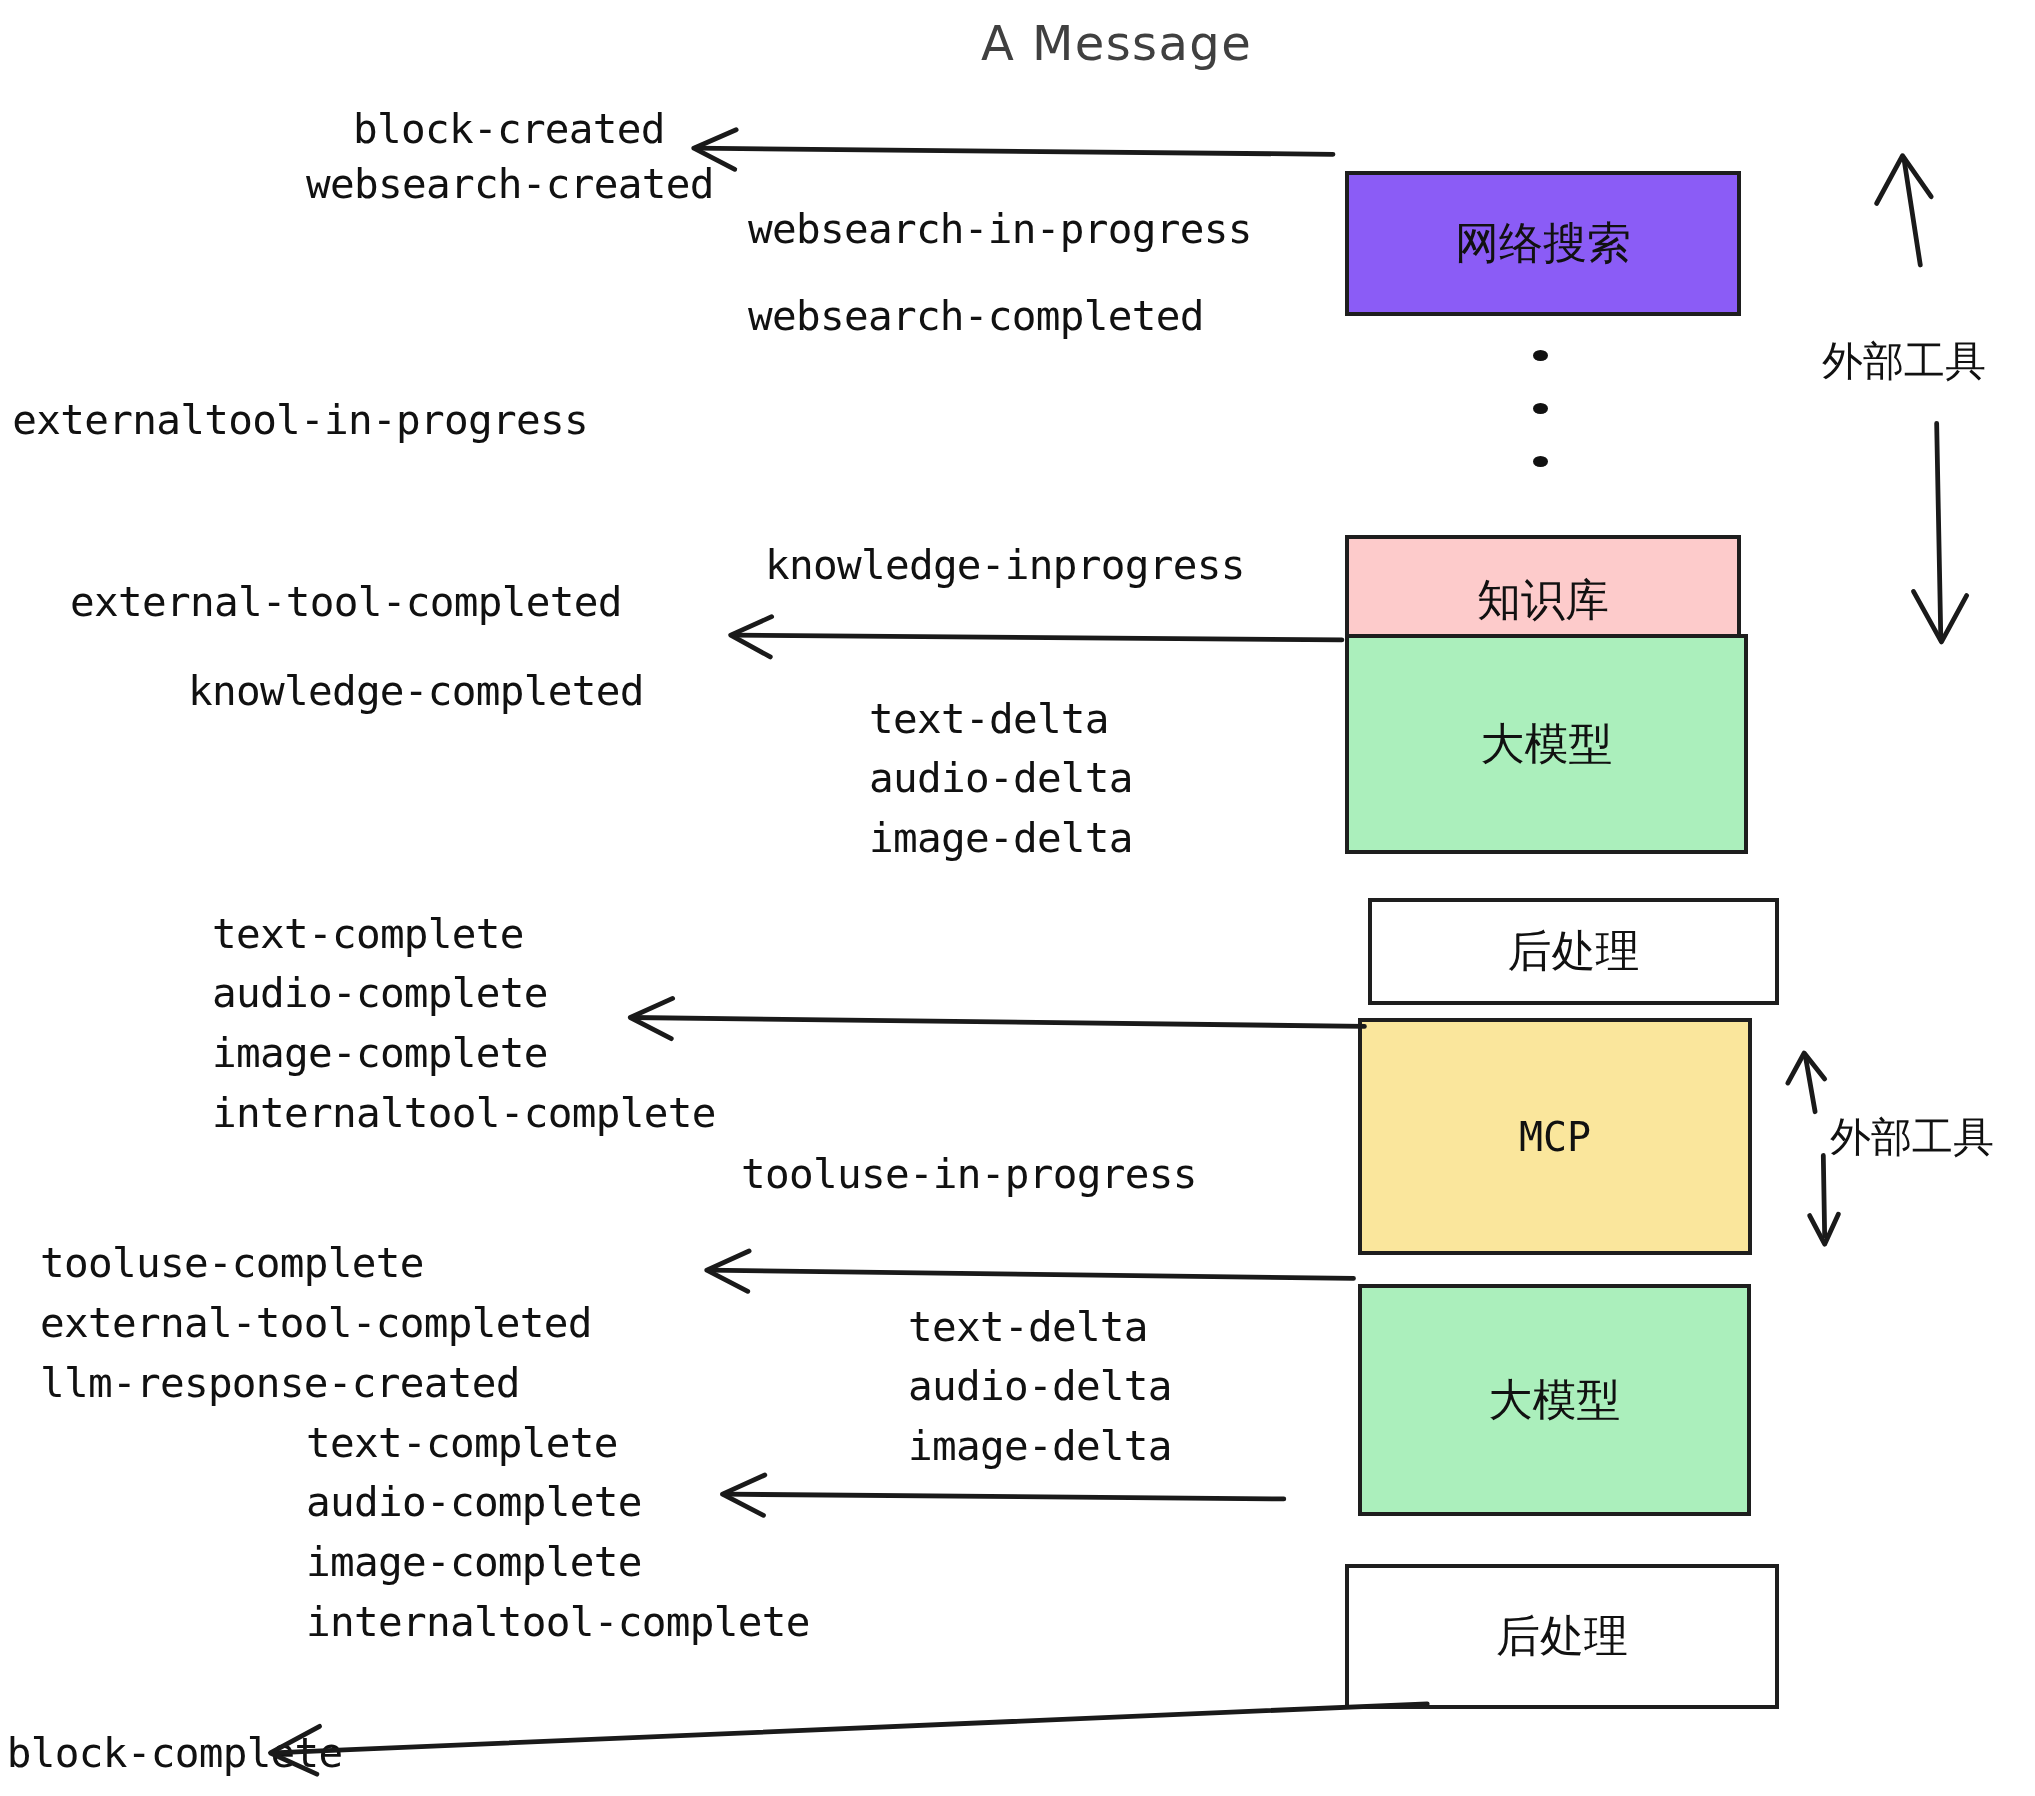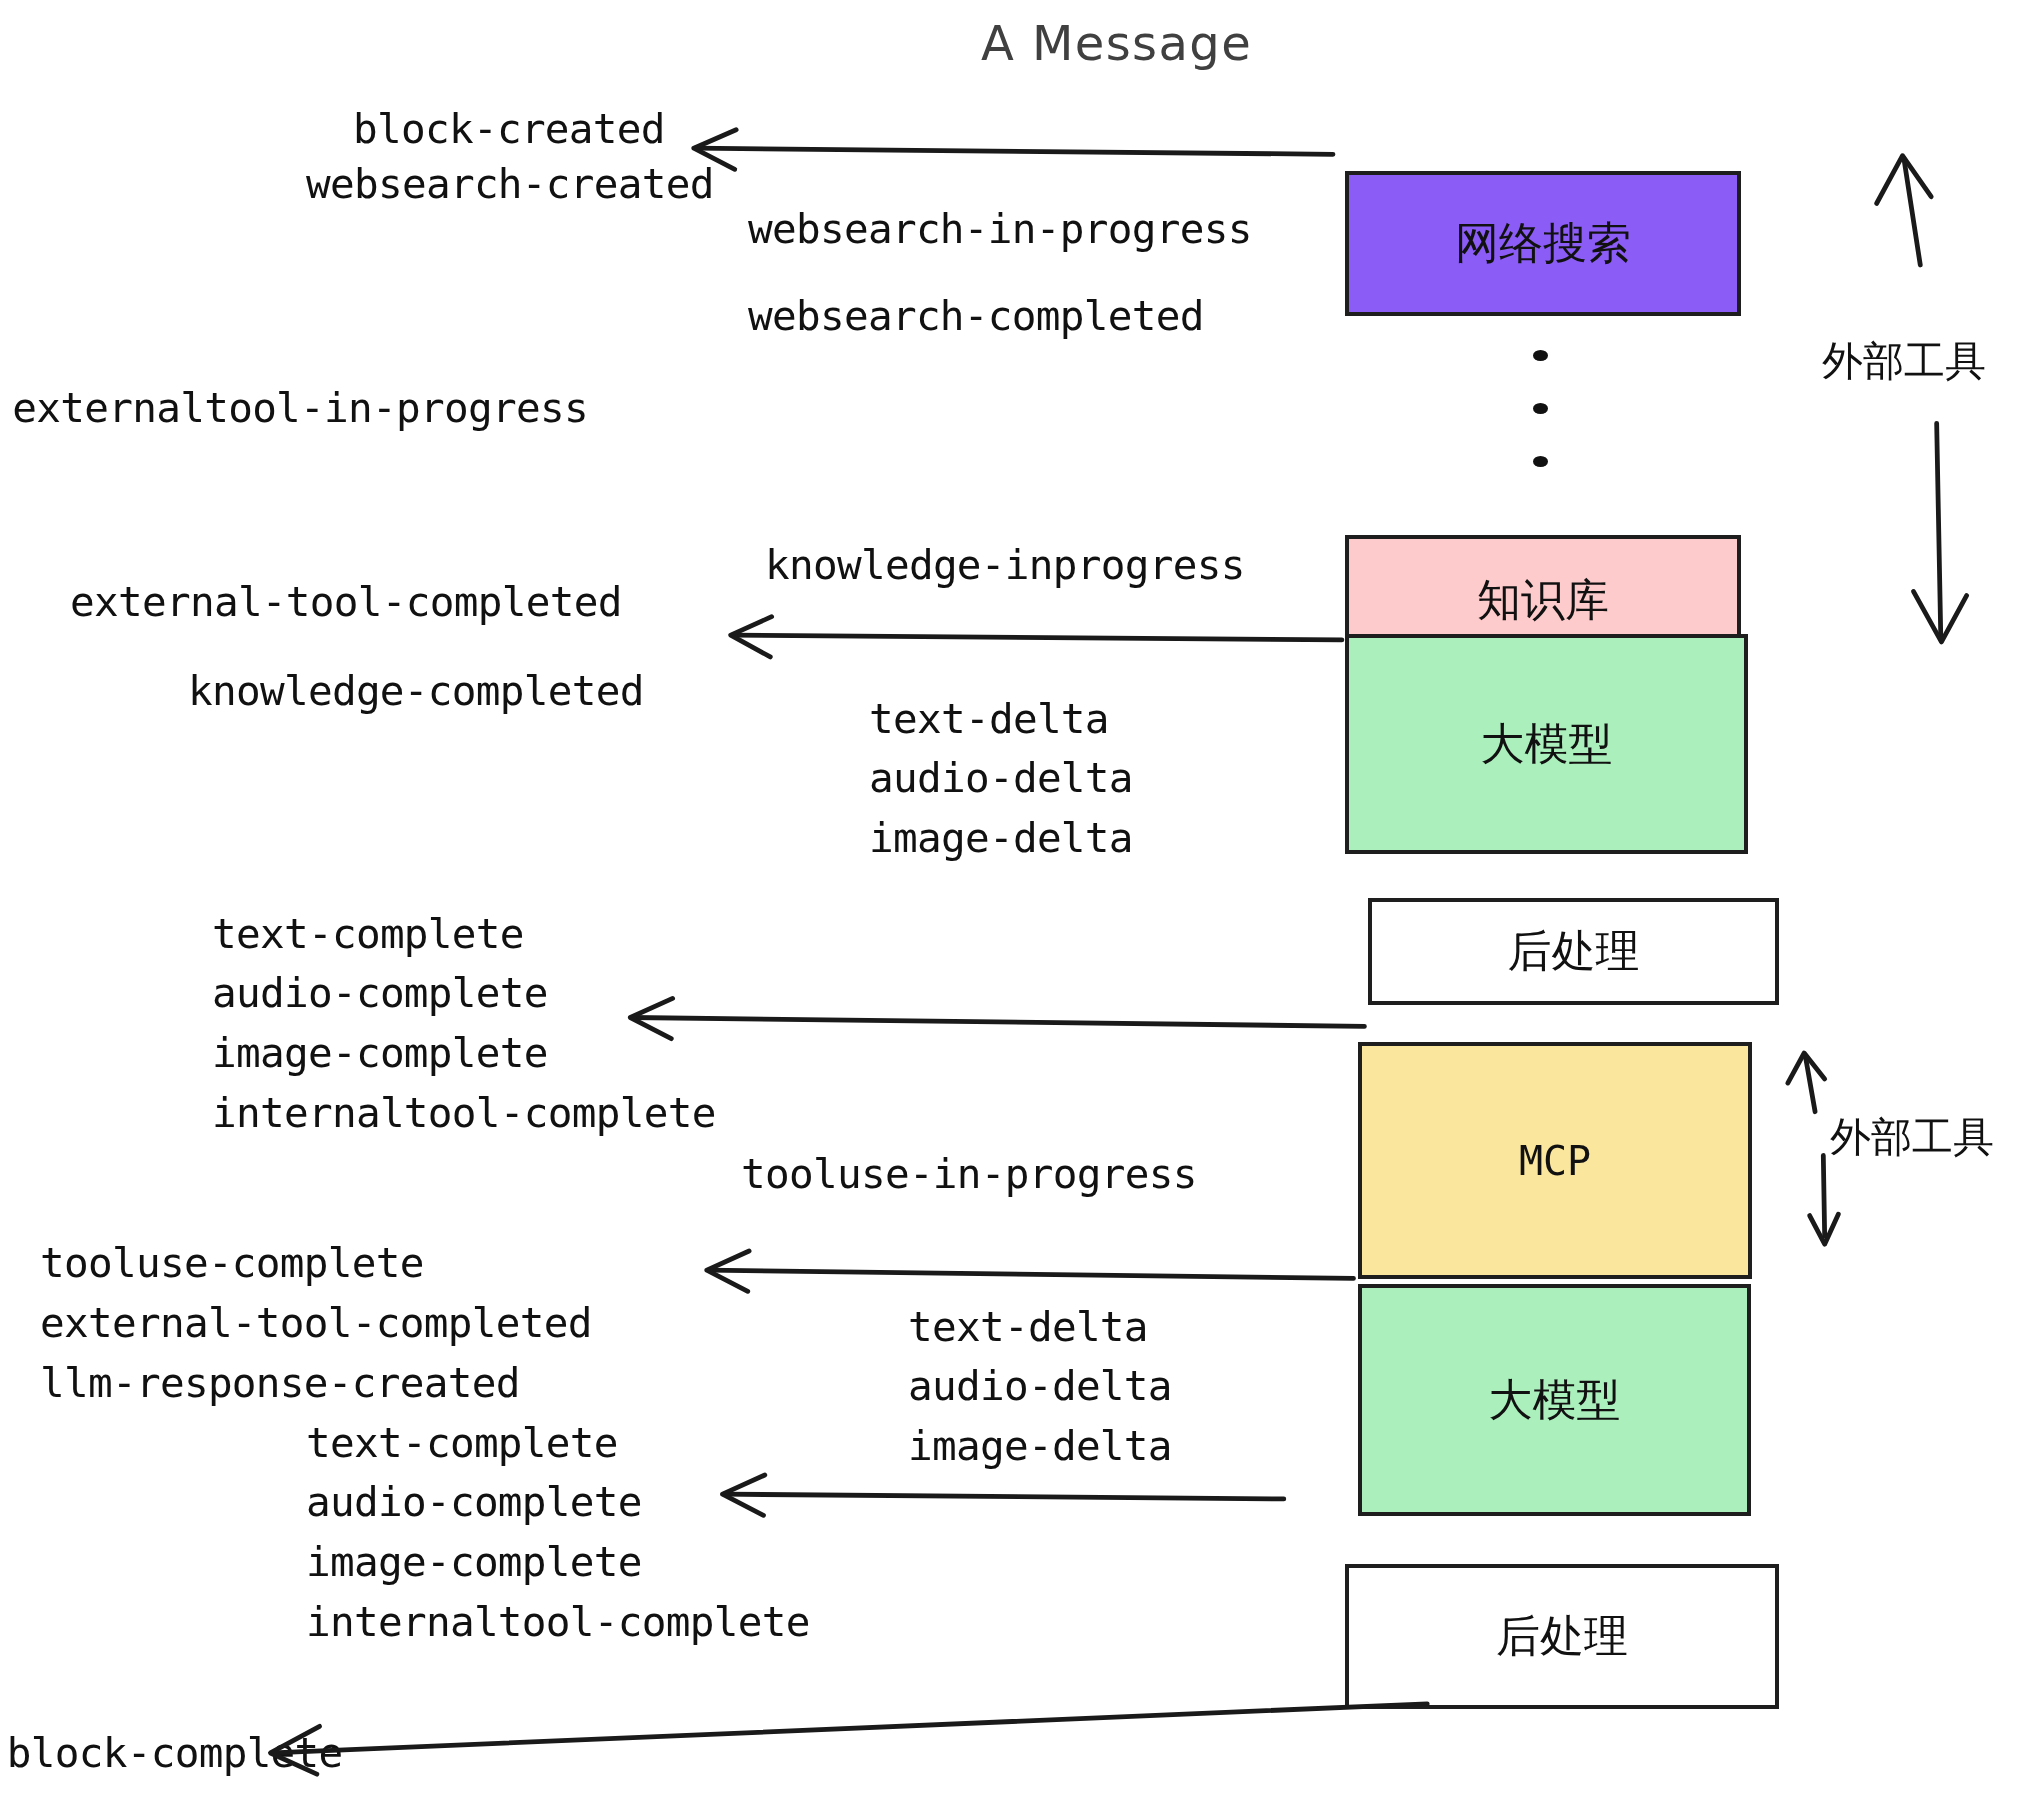--- a/index.html
+++ b/index.html
@@ -23,21 +23,21 @@
 <body>
 
 <div id="stage">
 
   <div class="title" style="left:981px;top:19px;">A Message</div>
 
   <div class="lbl" style="left:306px;top:109px;margin-left:47px;">block-created</div>
   <div class="lbl" style="left:306px;top:164px;">websearch-created</div>
   <div class="lbl" style="left:748px;top:209px;">websearch-in-progress</div>
   <div class="lbl" style="left:748px;top:296px;">websearch-completed</div>
-  <div class="lbl" style="left:12.3px;top:388px;text-align:center;">externaltool-in-progress</div>
+  <div class="lbl" style="left:12.3px;top:400px;text-align:center;">externaltool-in-progress</div>
 
   <div class="lbl" style="left:765px;top:545px;text-align:right;">knowledge-inprogress</div>
   <div class="lbl" style="left:70px;top:582px;">external-tool-completed</div>
   <div class="lbl" style="left:188px;top:641px;margin-top:30px;">knowledge-completed</div>
 
   <div class="lbl" style="left:869px;top:699px;">text-delta</div>
   <div class="lbl" style="left:869px;top:758px;">audio-delta</div>
   <div class="lbl" style="left:869px;top:818px;">image-delta</div>
 
   <div class="lbl" style="left:212px;top:914px;">text-complete</div>
@@ -68,21 +68,21 @@
   </div>
 
   <div class="box" style="left:1345px;top:634px;width:403px;height:220px;background:#ABEFBC;">
     <span>大模型</span>
   </div>
 
   <div class="box" style="left:1368px;top:898px;width:411px;height:107px;background:#FFFFFF;">
     <span>后处理</span>
   </div>
 
-  <div class="box mcp" style="left:1358px;top:1018px;width:394px;height:237px;background:#FAE69C;margin-top:24px;">
+  <div class="box mcp" style="left:1358px;top:1018px;width:394px;height:237px;background:#FAE69C;">
     <span>MCP</span>
   </div>
 
   <div class="box" style="left:1358px;top:1284px;width:393px;height:232px;background:#ABEFBC;">
     <span>大模型</span>
   </div>
 
   <div class="box" style="left:1345px;top:1564px;width:434px;height:145px;background:#FFFFFF;">
     <span>后处理</span>
   </div>

